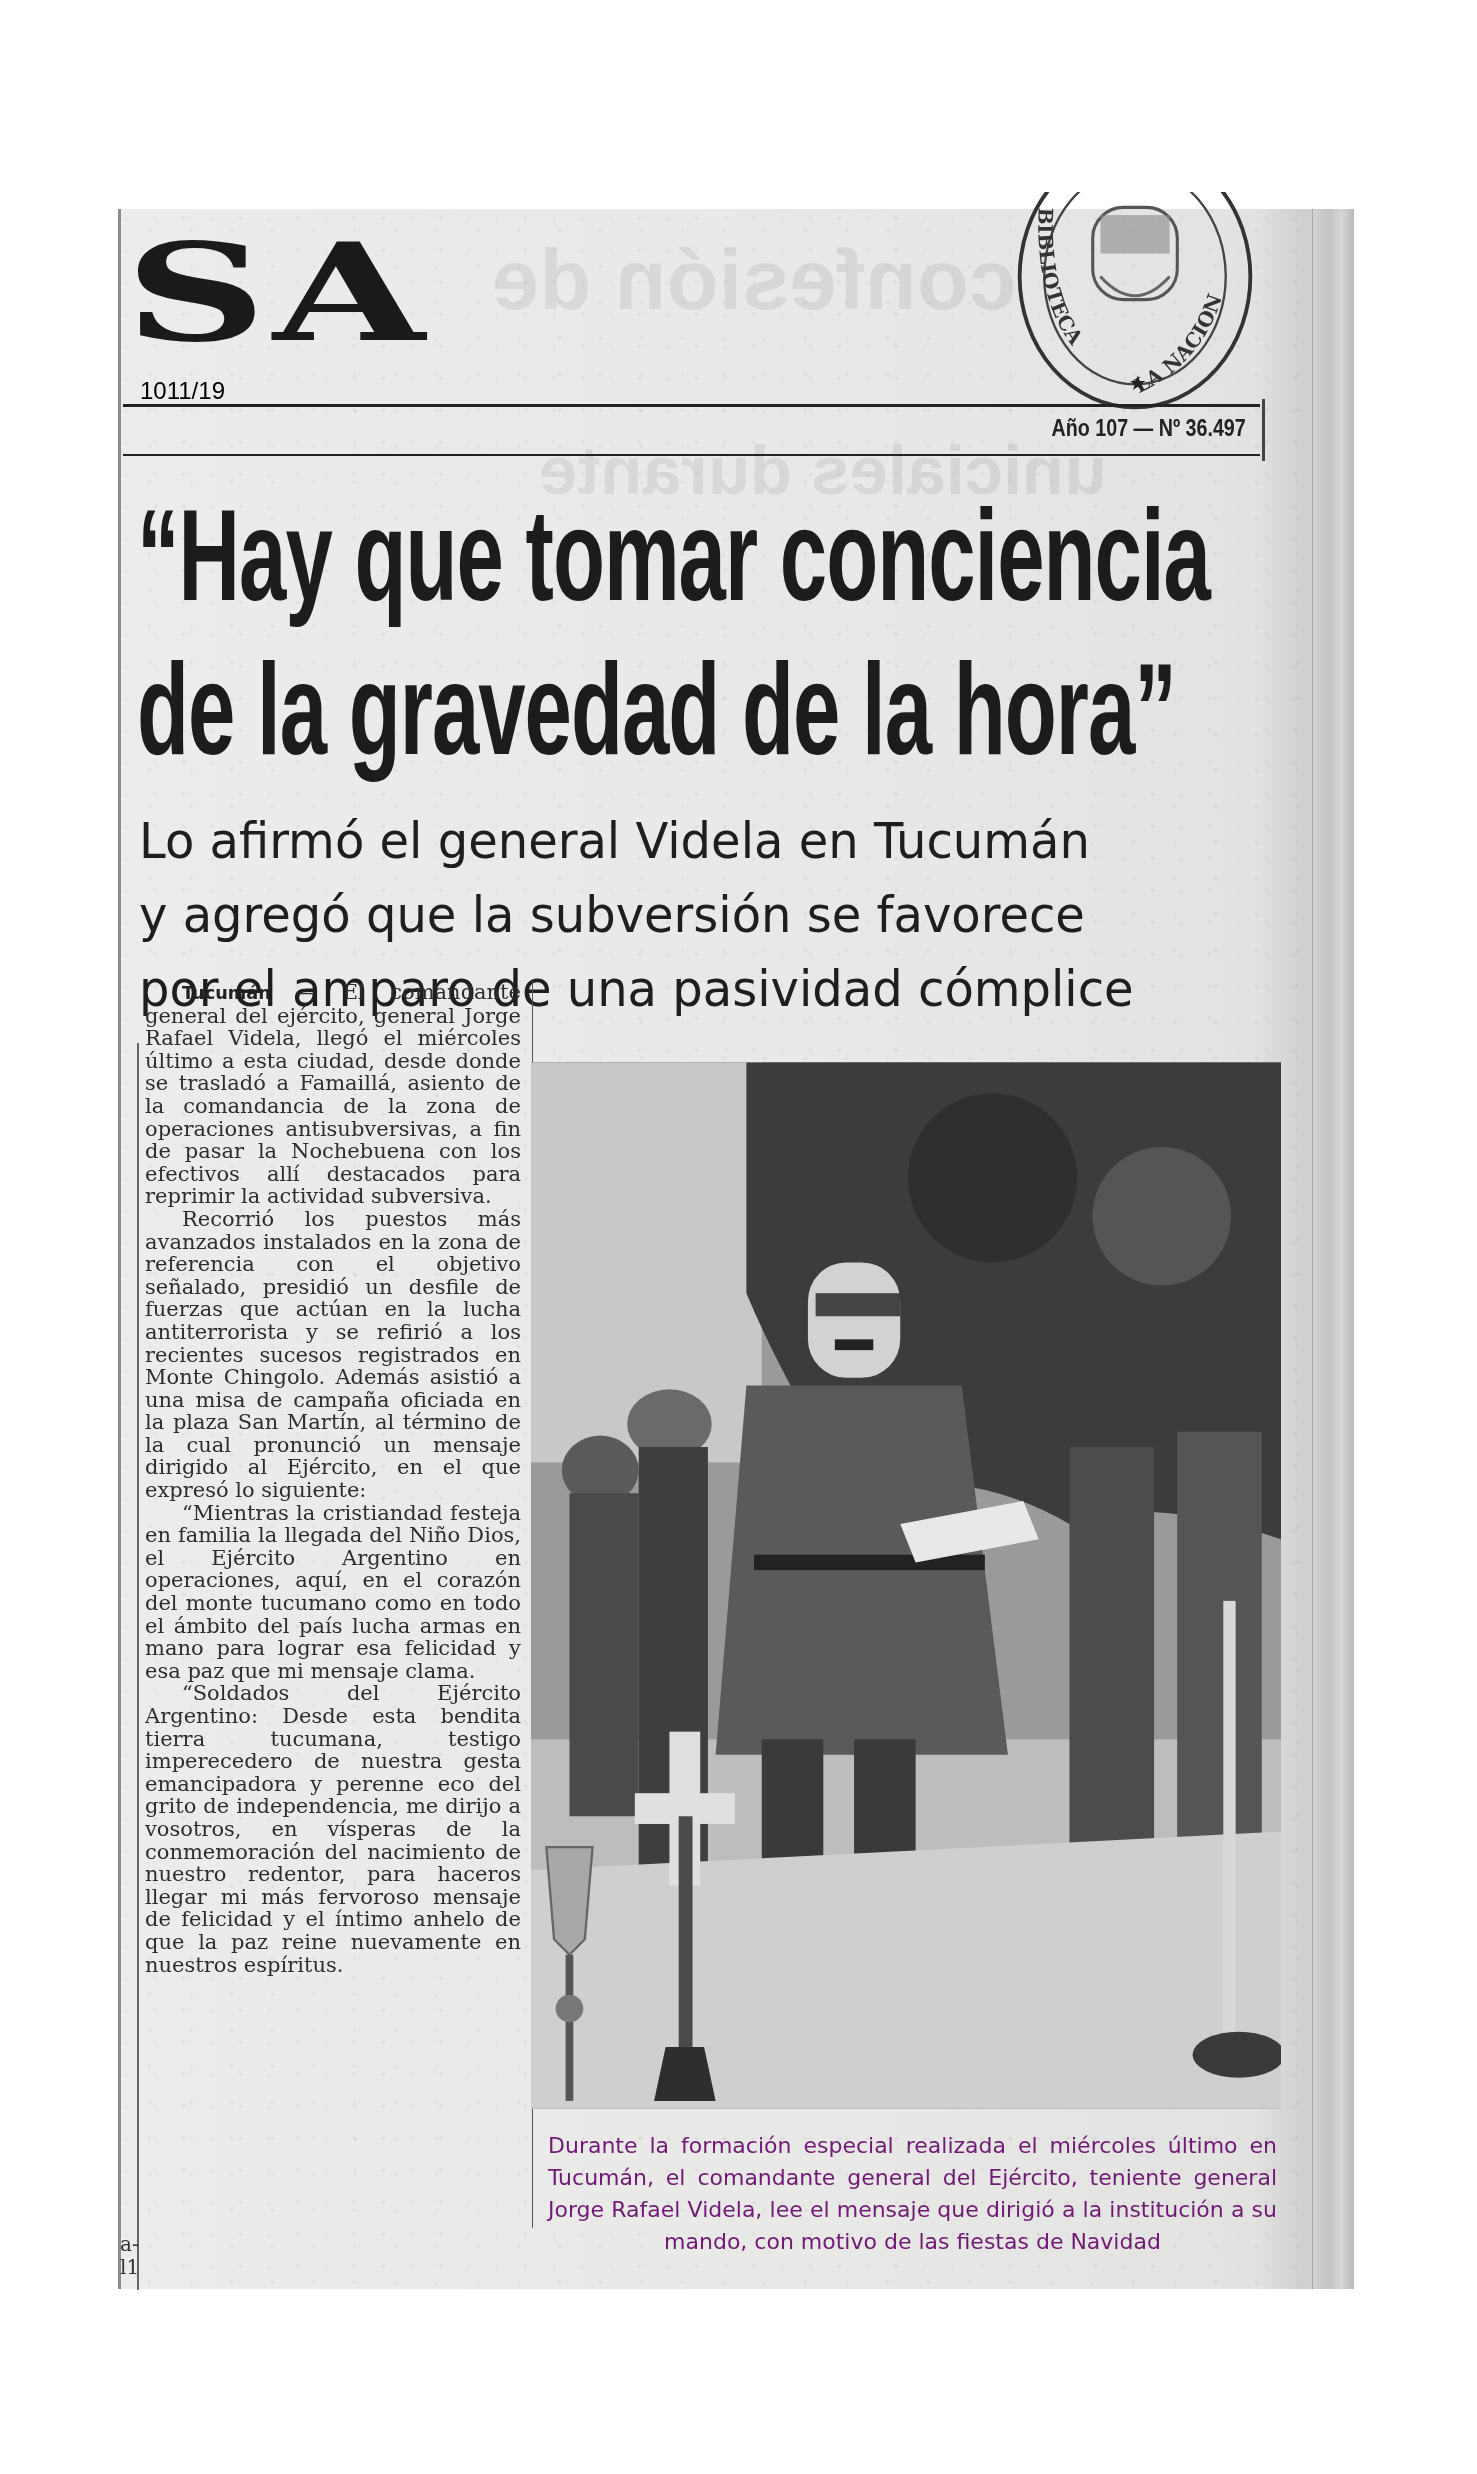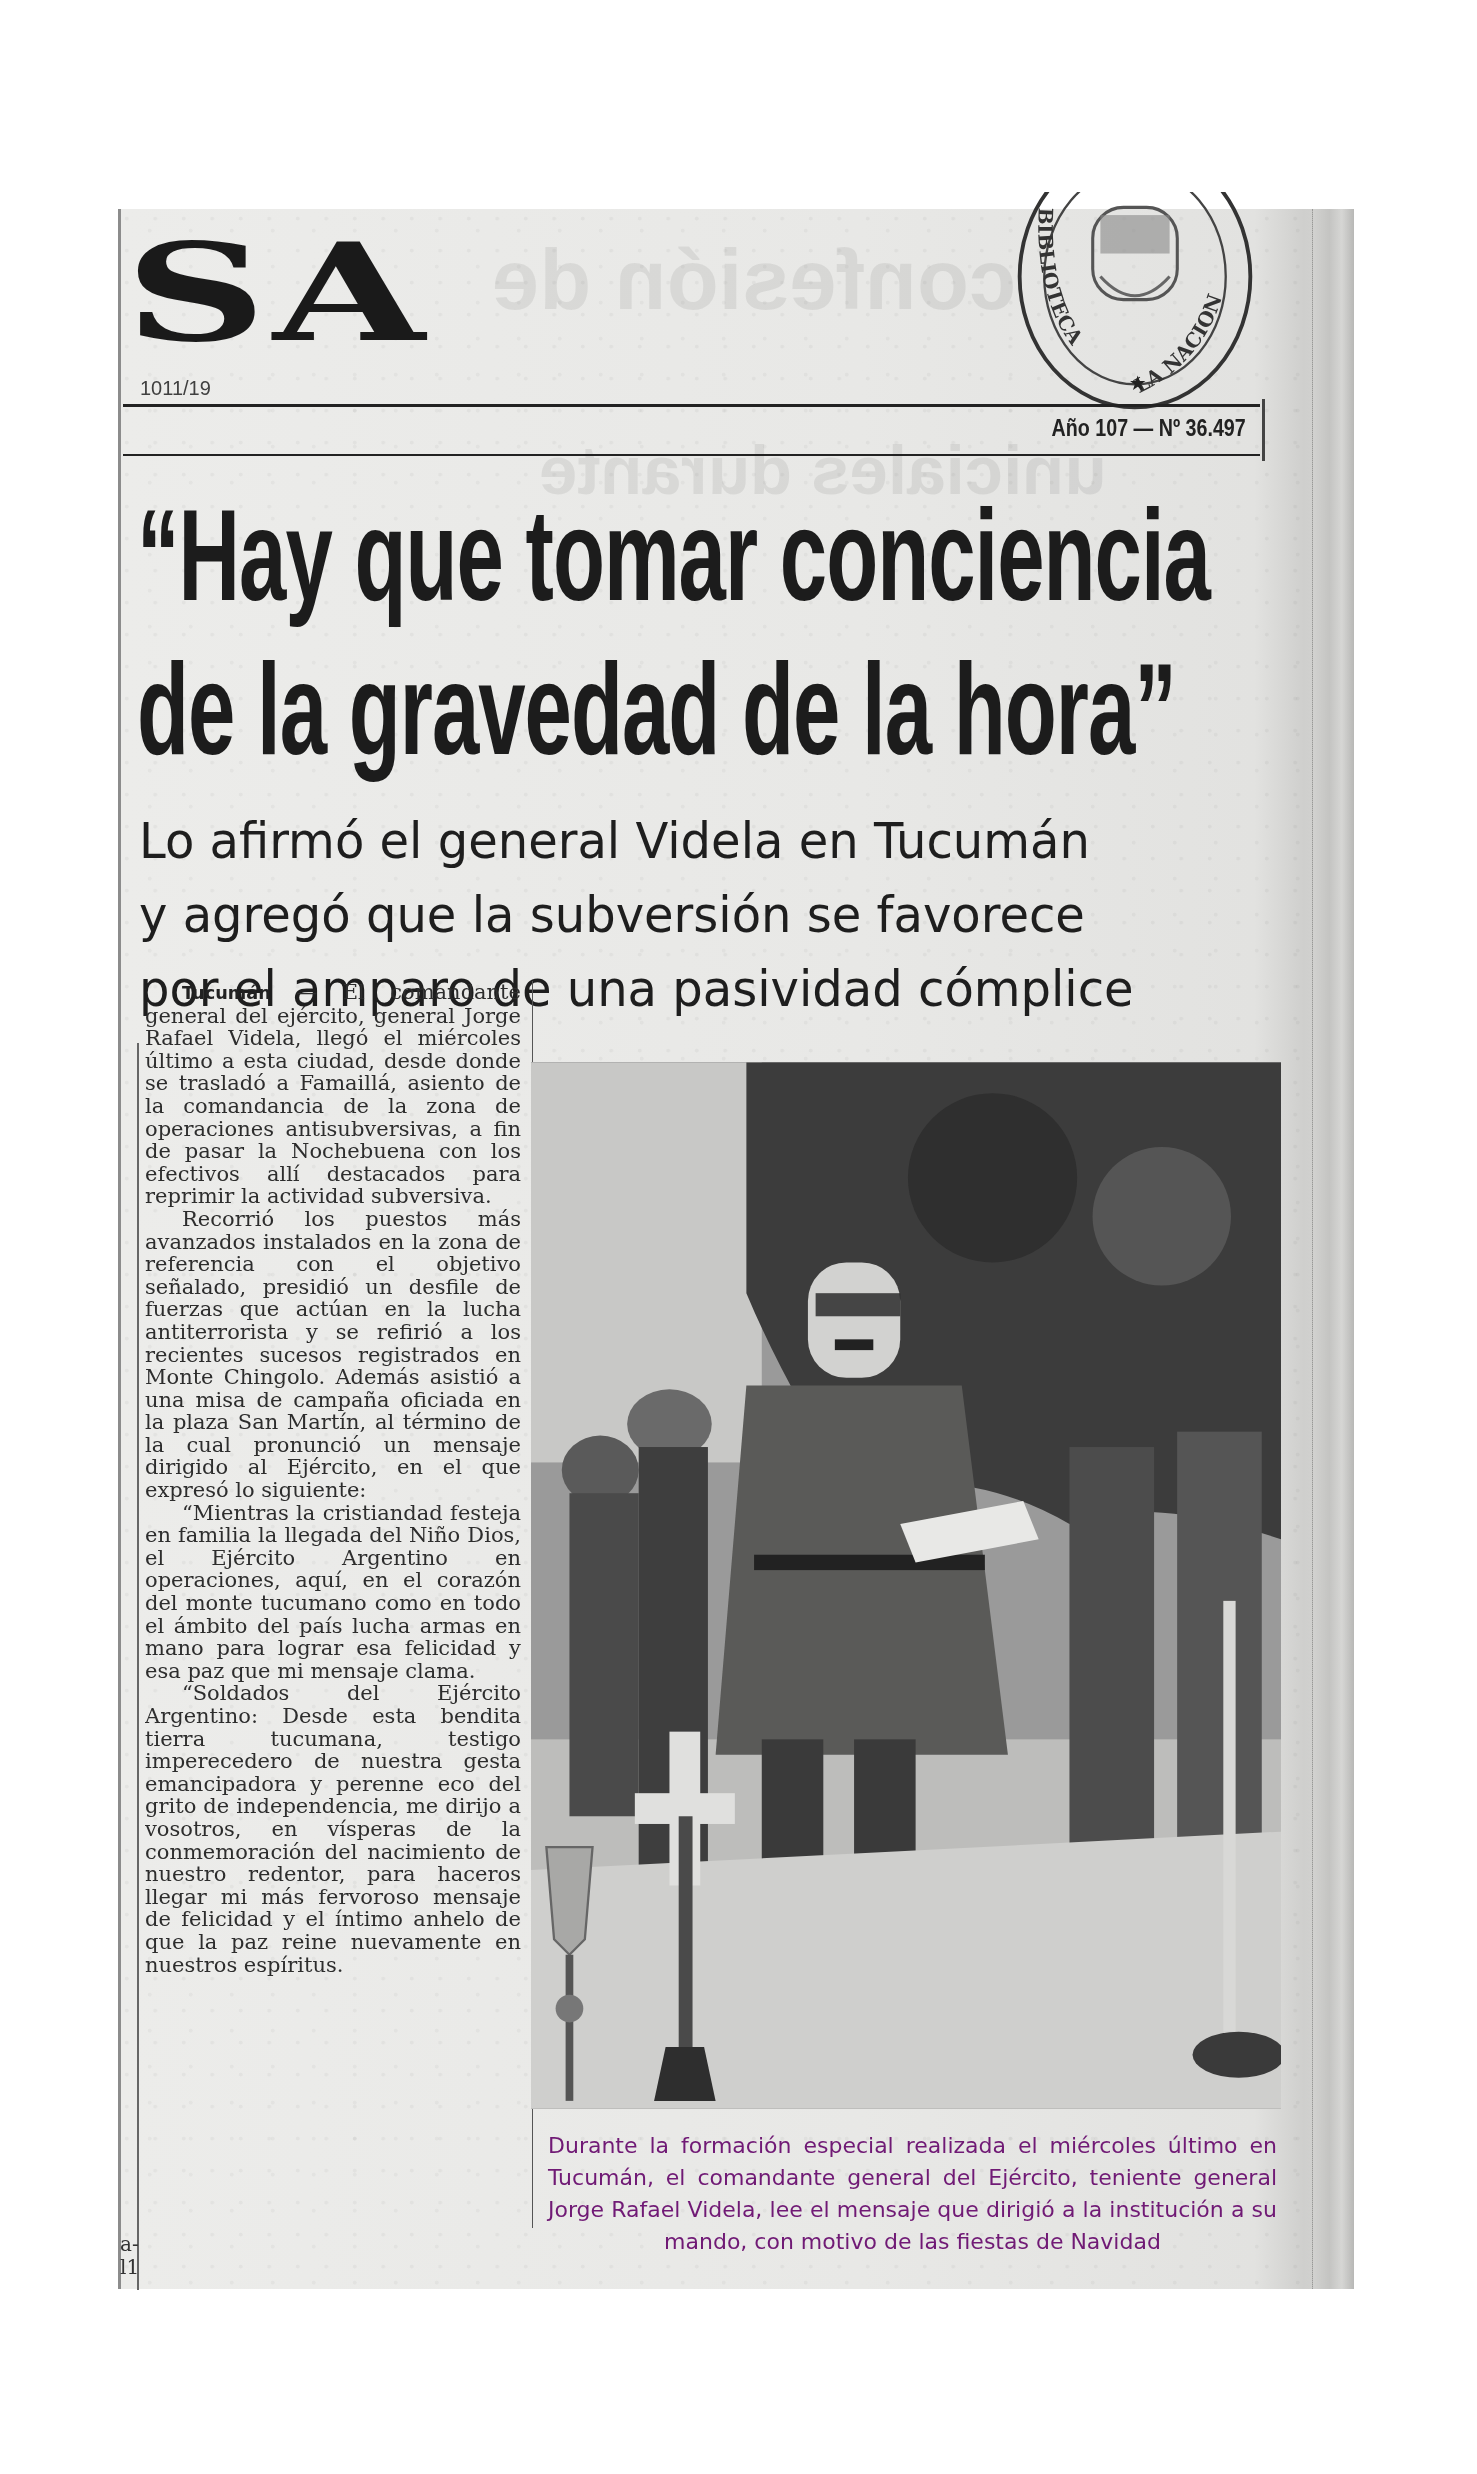--- a/index.html
+++ b/index.html
@@ -21,21 +21,21 @@
   .right-strip {
     position:absolute; left:1312px; top:209px; width:41px; height:2080px;
     background:linear-gradient(90deg,#d2d2d0,#c4c4c2 40%,#d6d6d4 70%,#b8b8b6);
     border-left:0.8px dotted #9a9a98;
   }
   .masthead {
     position:absolute; left:125px; top:225px; font-family:"DejaVu Serif", serif;
     font-weight:900; font-size:135px; letter-spacing:4.6px; color:#1a1a1a; line-height:1;
     transform:scaleX(1.45); transform-origin:left top;
   }
-  .ref-code { position:absolute; left:140px; top:377px; font-size:20px; color:#404040;
+  .ref-code { position:absolute; left:140px; top:377px; font-size:24px; color:#000000;
     font-family:"Liberation Sans", sans-serif; }
   .stamp {
     position:absolute; left:1008px; top:192px; width:254px; height:223px;
   }
   .rule { position:absolute; left:123px; height:3.1px; background:#222; }
   .issue {
     position:absolute; right:231px; top:414px; font-family:"Liberation Sans", sans-serif;
     font-weight:bold; font-size:24.6px; color:#222; transform:scaleX(0.8); transform-origin:right center;
   }
   .box-right { position:absolute; left:1262px; top:399px; width:3.1px; height:62px; background:#444; }

